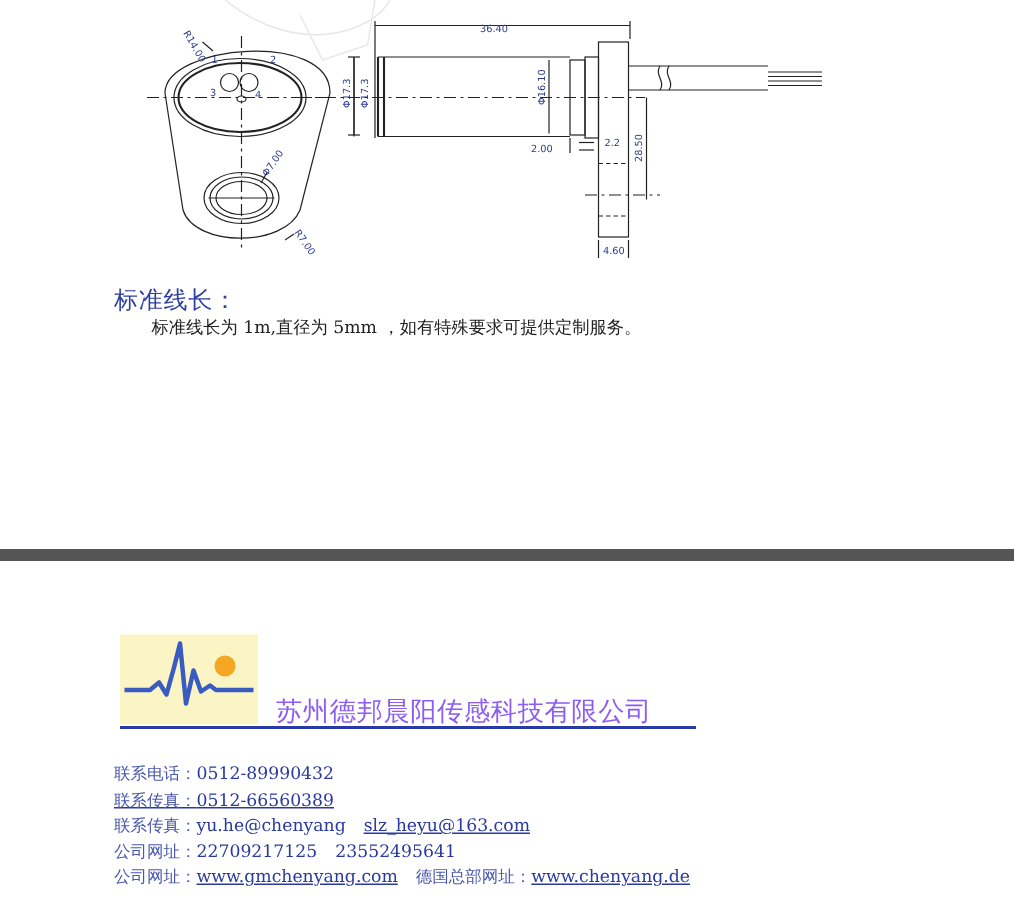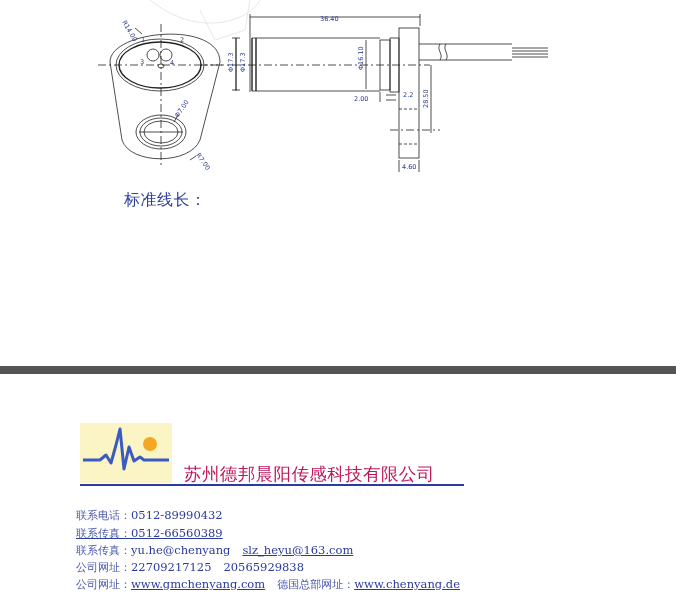--- a/index.html
+++ b/index.html
@@ -1,24 +1,24 @@
 <!DOCTYPE html>
 <html><head>
   <meta charset="utf-8">
   <style>
     html, body { margin:0; padding:0; background:#ffffff; }
     body { width:676px; height:606px; position:relative; overflow:hidden; font-family:"DejaVu Serif", serif; }
     .page-top { position:absolute; left:0; top:0; width:676px; height:366px; background:#fff; }
     .drawing { position:absolute; left:0; top:0; width:676px; height:185px; }
-    .section-title { position:absolute; left:76px; top:190px; font-family:"DejaVu Sans", sans-serif; font-size:16px; color:#2e3f9e; letter-spacing:0.5px;margin-left:48px; }
+    .section-title { position:absolute; left:76px; top:190px; font-family:"DejaVu Sans", sans-serif; font-size:16px; color:#2e3f9e; letter-spacing:0.5px; }
     .section-body { position:absolute; left:101px; top:211px; font-family:"DejaVu Serif", serif; font-size:11.5px; color:#222; white-space:nowrap; }
     .page-sep { position:absolute; left:0; top:366px; width:676px; height:8px; background:#555555; }
     .footer { position:absolute; left:0; top:374px; width:676px; height:232px; background:#fff; }
     .logo { position:absolute; left:80px; top:423px; width:92px; height:60px; background:#fbf5c6; }
-    .company-name { position:absolute; left:184px; top:462px; font-family:Liberation Mono, monospace; font-size:17.5px; color:#be185d; letter-spacing:0.4px; white-space:nowrap;text-align:center; }
+    .company-name { position:absolute; left:184px; top:462px; font-family:Liberation Mono, monospace; font-size:17.5px; color:#8b5cf6; letter-spacing:0.4px; white-space:nowrap;text-align:center; }
     .company-underline { position:absolute; left:80px; top:484px; width:384px; height:2px; background:#2a3aa6; }
     .contact { position:absolute; left:76px; font-family:"DejaVu Serif", serif; font-size:11.5px; color:#2a3a9e; white-space:nowrap;margin-top:20px; }
     .contact .lbl { font-family:"DejaVu Sans", sans-serif; font-size:11px; color:#4a58ad; }
     .contact .link { text-decoration:underline; color:#2a3a9e; }
     .gap { display:inline-block; width:12px; }
   </style>
 </head>
 <body>
 
 <div class="page-top">
@@ -95,20 +95,21 @@
       <text x="233" y="72" transform="rotate(-90 233 72)">Φ17.3</text>
       <text x="363" y="70" transform="rotate(-90 363 70)">Φ16.10</text>
       <text x="354" y="101">2.00</text>
       <text x="403" y="97">2.2</text>
       <text x="428" y="108" transform="rotate(-90 428 108)">28.50</text>
       <text x="402" y="169">4.60</text>
     </g>
   </svg>
 
   <div class="section-title">标准线长：</div>
+  <div class="section-body">标准线长为 1m,直径为 5mm ，如有特殊要求可提供定制服务。</div>
 </div>
 
 <div class="page-sep"></div>
 
 <div class="footer"></div>
 
 <div class="logo">
   <svg width="92" height="60" viewBox="0 0 92 60">
     <circle cx="70" cy="21" r="7" fill="#f5a623"></circle>
     <path d="M3 37 L 20 37 L 26 32 L 31 40 L 36 22 L 40 6 L 44 46 L 49 24 L 54 38 L 60 34 L 64 37 L 89 37" stroke="#3a5bc0" stroke-width="3" fill="none" stroke-linejoin="round"></path>
@@ -121,17 +122,17 @@
 <div class="contact" style="top:488px;">
   <span class="lbl">联系电话：</span><span>0512-89990432</span>
 </div>
 <div class="contact" style="top:506px;text-decoration:underline;">
   <span class="lbl">联系传真：</span><span>0512-66560389</span>
 </div>
 <div class="contact" style="top:523px;">
   <span class="lbl">联系传真：</span><span>yu.he@chenyang</span><span class="gap"></span><span class="link">slz_heyu@163.com</span>
 </div>
 <div class="contact" style="top:540px;">
-  <span class="lbl">公司网址：</span><span>22709217125</span><span class="gap"></span><span>20565929838</span>
+  <span class="lbl">公司网址：</span><span>22709217125</span><span class="gap"></span><span>23552495641</span>
 </div>
 <div class="contact" style="top:557px;text-align:center;">
   <span class="lbl">公司网址：</span><span class="link">www.gmchenyang.com</span><span class="gap"></span><span class="lbl">德国总部网址：</span><span class="link">www.chenyang.de</span>
 </div>
 
 </body></html>

